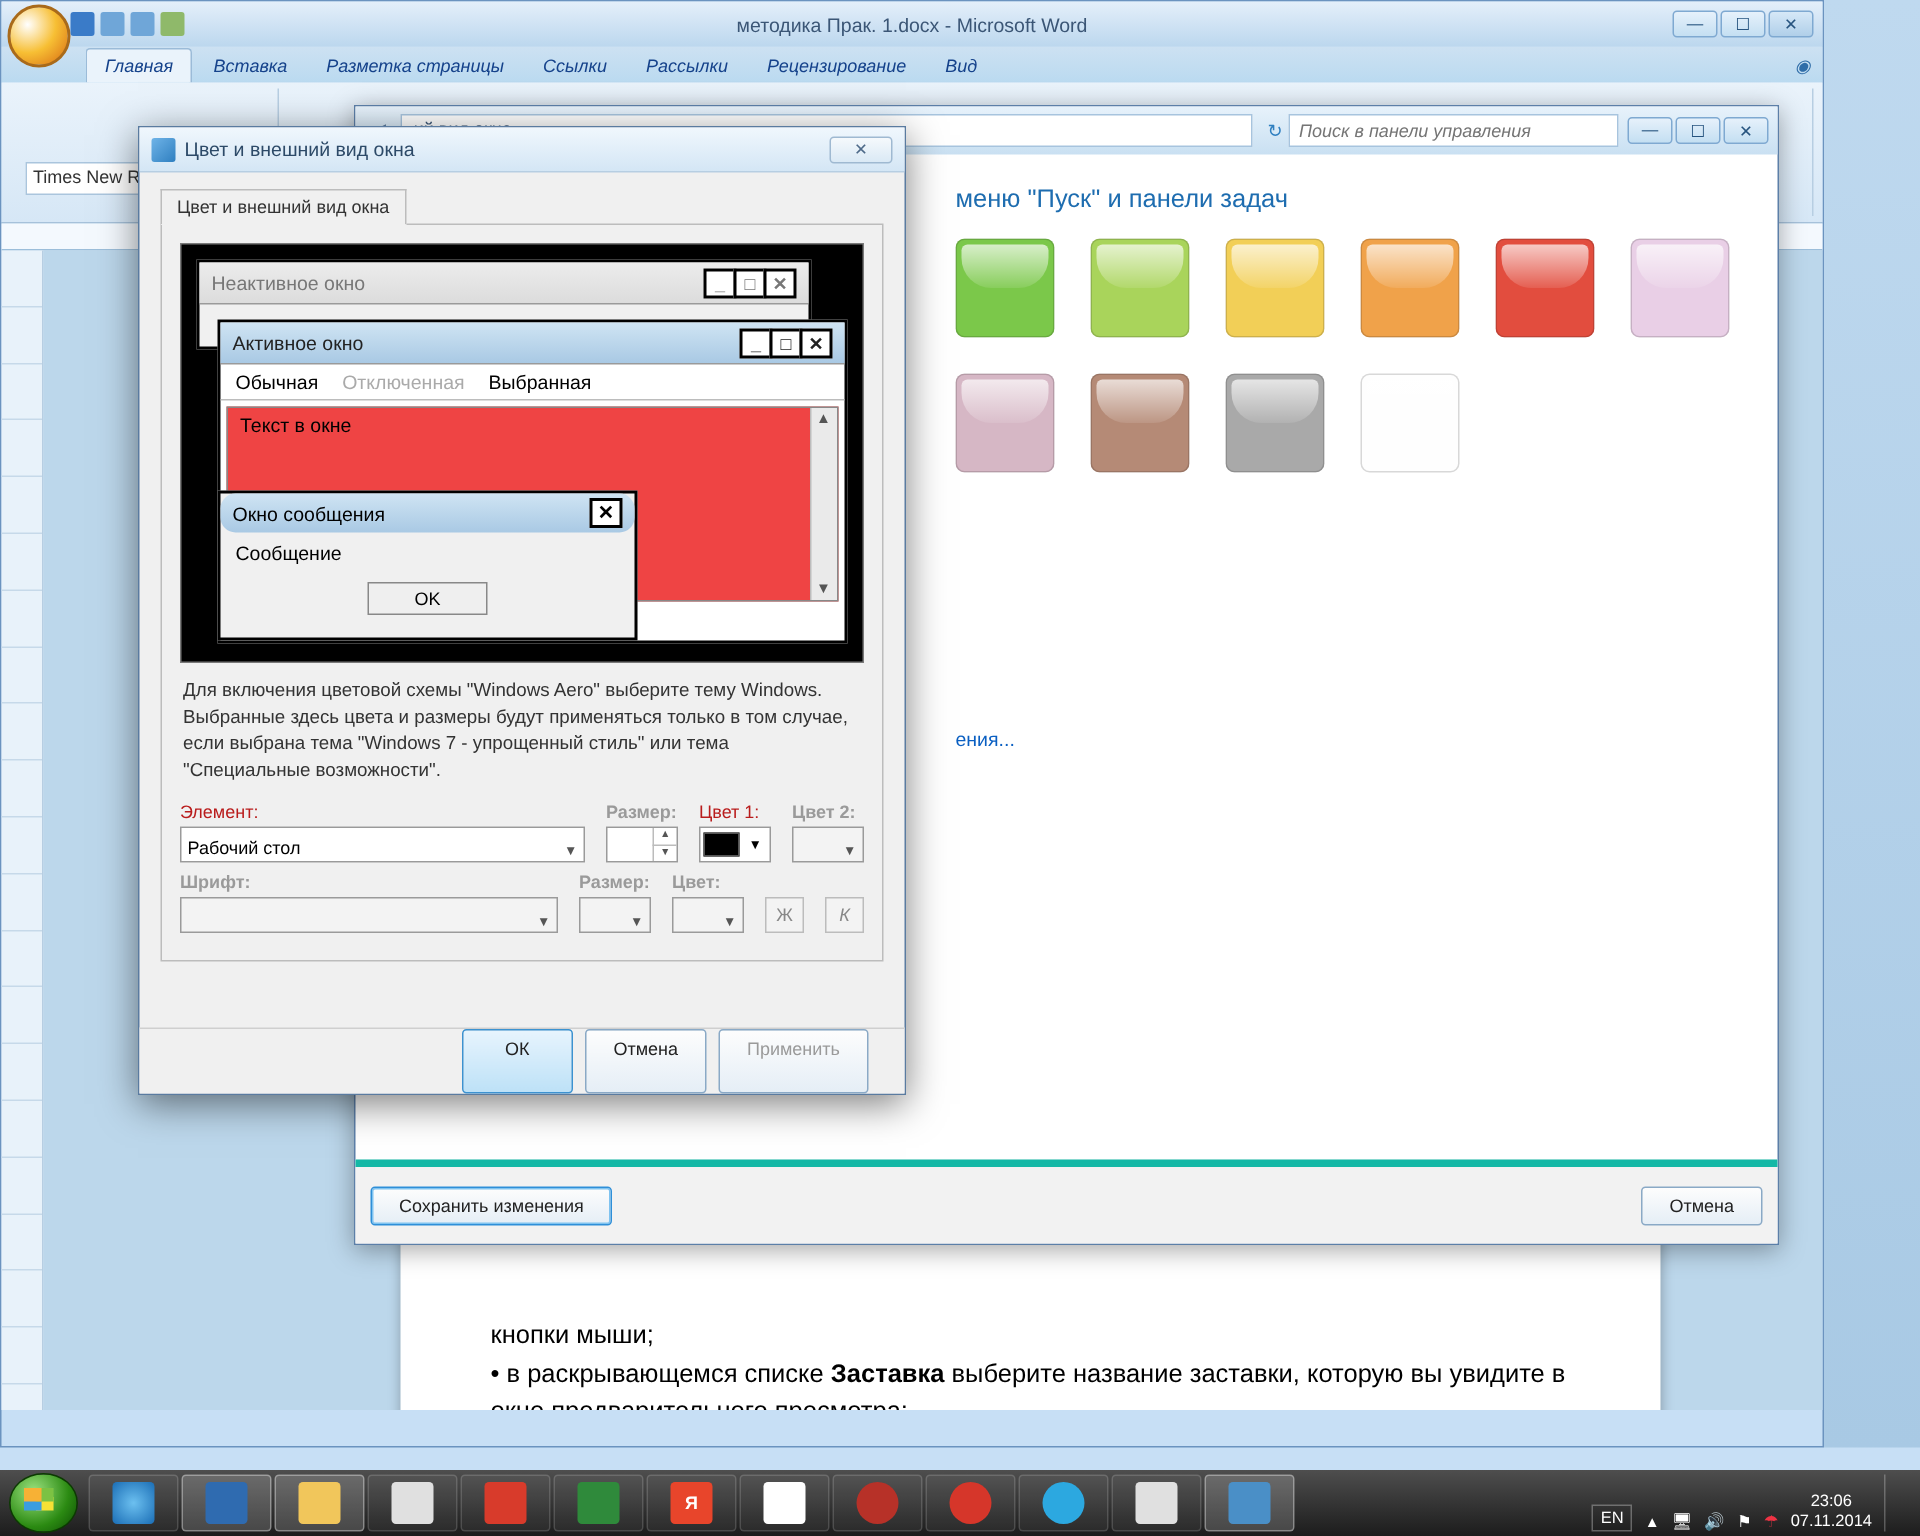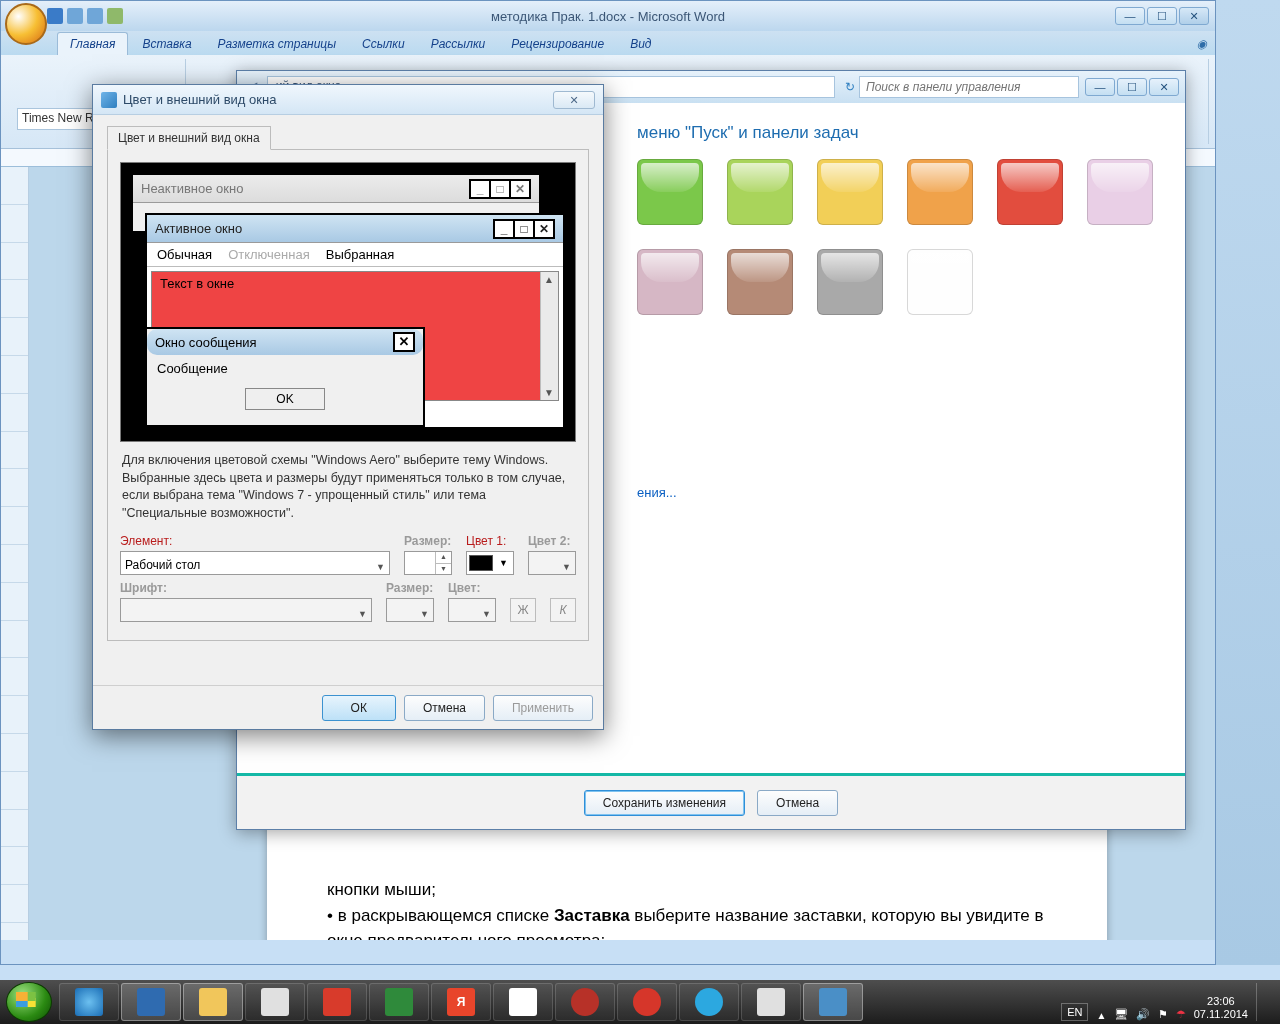--- a/index.html
+++ b/index.html
@@ -42,21 +42,21 @@
 .cp-win { position:absolute; left:236px; top:70px; width:950px; height:760px; background:#fff; border:1px solid #5c7fa8; box-shadow:0 3px 16px rgba(0,0,0,0.35);}
 .cp-top { height:32px; background:linear-gradient(#e7f2fb,#c9e0f2); display:flex; align-items:center; padding:0 6px;}
 .cp-top .crumb { flex:1; height:22px; border:1px solid #a7c4de; background:#fff; margin:0 6px; padding:2px 8px; font-size:12px; color:#3b5676;}
 .search { width:220px; height:22px; border:1px solid #a7c4de; background:#fff; font-style:italic; color:#8a8a8a; padding:2px 6px; font-size:12px;}
 .cp-body { padding:20px 30px;}
 .cp-body h2 { font-size:17px; font-weight:normal; color:#1e6db0; margin-bottom:16px;}
 .swatches { display:flex; gap:24px; flex-wrap:wrap; width:560px;}
 .swatch { width:66px; height:66px; border-radius:6px; border:1px solid rgba(0,0,0,0.15); position:relative; overflow:hidden;}
 .swatch::after { content:""; position:absolute; top:3px; left:3px; right:3px; height:45%; background:linear-gradient(rgba(255,255,255,0.7),rgba(255,255,255,0.1)); border-radius:4px 4px 20px 20px;}
 .cp-link { color:#0a5fc2; font-size:13px; margin-top:170px; display:block;}
-.cp-foot { position:absolute; bottom:0; left:0; right:0; height:56px; background:#f2f2f2; border-top:3px solid #14b8a6; display:flex; justify-content:center; align-items:center; gap:12px; padding:0 32px;}
+.cp-foot { position:absolute; bottom:0; left:0; right:0; height:56px; background:#f2f2f2; border-top:5px solid #14b8a6; display:flex; justify-content:space-between; align-items:center; gap:12px; padding:0 10px;}
 .btn { padding:5px 18px; border:1px solid #8aa9c6; background:linear-gradient(#fdfdfd,#e5eef6); border-radius:3px; font-size:12px; color:#222;}
 .btn.primary { border:1px solid #2f8fd8; box-shadow:0 0 0 1px #7fc3f0 inset;}
 
 
 .dlg { position:absolute; left:92px; top:84px; width:512px; height:646px; background:#f0f0f0; border:1px solid #5a7ba0; box-shadow:0 6px 24px rgba(0,0,0,0.5); z-index:10;}
 .dlg-t { height:30px; background:linear-gradient(#f0f7fd,#d4e6f5); display:flex; align-items:center; padding:0 8px; border-bottom:1px solid #b7cee2;}
 .dlg-t .ico { width:16px; height:16px; background:linear-gradient(135deg,#6fb4e8,#2f7fc0); border-radius:2px; margin-right:6px;}
 .dlg-t .ttl { font-size:13px; color:#2d4a68;}
 .dlg-t .x { margin-left:auto; width:42px; height:18px; border:1px solid #9fb9d1; background:linear-gradient(#f5f9fc,#dae9f5); border-radius:3px; text-align:center; font-size:11px; line-height:16px; color:#4e6a89;}
 .dlg-body { padding:10px 14px 14px 14px;}
@@ -94,21 +94,21 @@
 .spin { width:48px; height:24px; border:1px solid #9a9a9a; background:#fff; display:flex;}
 .spin .v { flex:1;}
 .spin .ar { width:16px; display:flex; flex-direction:column;}
 .spin .ar span { flex:1; border-left:1px solid #bcbcbc; font-size:7px; text-align:center; line-height:10px; color:#555;}
 .spin .ar span:first-child { border-bottom:1px solid #bcbcbc;}
 .colorpick { width:48px; height:24px; border:1px solid #9a9a9a; background:#fff; display:flex; align-items:center; padding:2px;}
 .colorpick .sw { width:24px; height:16px; background:#000; border:1px solid #555;}
 .colorpick .arr { margin-left:auto; font-size:9px; padding:0 3px;}
 .bk { width:26px; height:24px; border:1px solid #bcbcbc; background:#f3f3f3; text-align:center; line-height:22px; font-size:12px; color:#888;}
 .bk.i { font-style:italic;}
-.dlg-foot { position:absolute; bottom:0; left:0; right:0; height:44px; border-top:1px solid #cfcfcf; display:flex; justify-content:flex-end; align-items:center; gap:8px; padding:0 10px; background:#f0f0f0;}
+.dlg-foot { position:absolute; bottom:0; left:0; right:0; height:44px; border-top:1px solid #cfcfcf; display:flex; justify-content:flex-end; gap:8px; padding:0 24px; background:#f0f0f0;}
 .dlg-foot .btn.ok { background:linear-gradient(#e7f4fd,#bde1f7); border:1px solid #3c92d0; padding:5px 28px;}
 .dlg-foot .btn.dis { color:#9a9a9a;}
 
 
 .taskbar { position:absolute; left:0; right:0; bottom:0; height:44px; background:linear-gradient(#4e4e4e,#1c1c1c); display:flex; align-items:center; padding:0 6px;}
 .start { width:46px; height:40px; border-radius:50%; background:radial-gradient(circle at 35% 30%,#9be27f,#2b8a12 60%,#0c4b03); border:1px solid #0c3a02; margin-right:6px; position:relative;}
 .start::after { content:""; position:absolute; inset:9px; background:
   linear-gradient(#f7b135,#f7b135) 0 0/45% 45% no-repeat,
   linear-gradient(#7cc243,#7cc243) 55% 0/45% 45% no-repeat,
   linear-gradient(#3a9de0,#3a9de0) 0 55%/45% 45% no-repeat,

